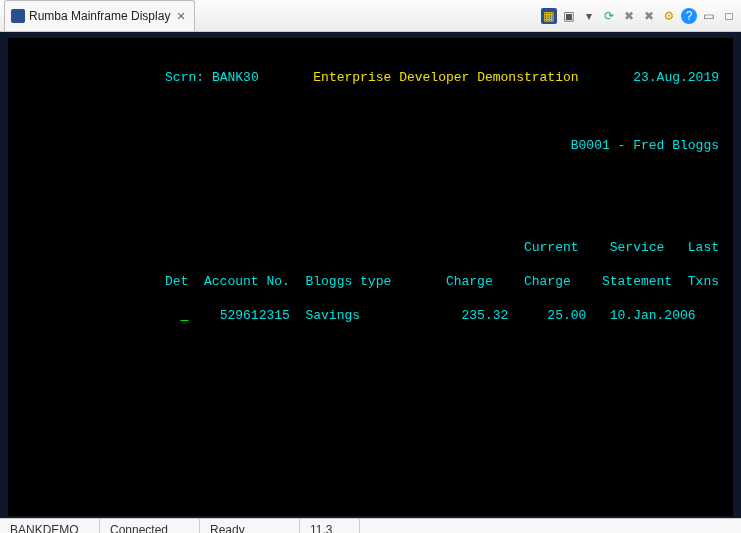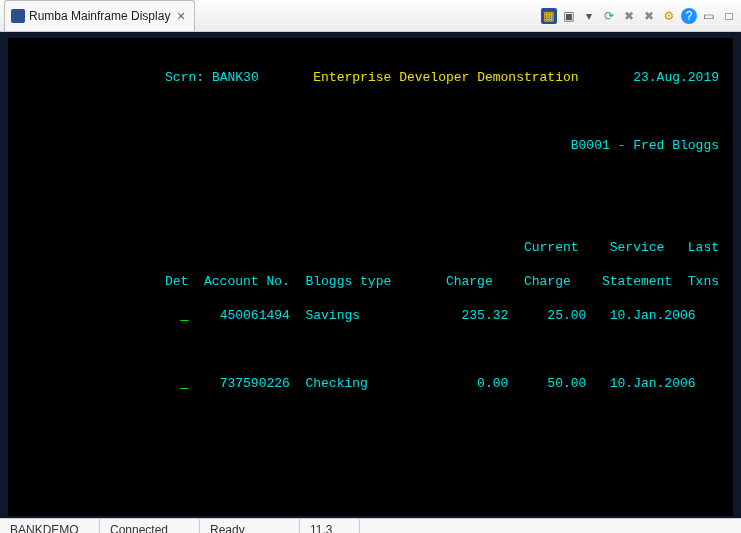--- a/index.html
+++ b/index.html
@@ -113,23 +113,22 @@
 
 <div class="terminal-wrap">
 <div class="terminal">
 <span class="row">  <span class="c-teal">Scrn:</span> <span class="c-teal">BANK30</span>       <span class="c-yellow">Enterprise Developer Demonstration</span>       <span class="c-teal">23.Aug.2019</span></span>
 <span class="row"> </span>
 <span class="row">   <span class="c-teal">B0001</span><span class="c-teal"> - </span><span class="c-teal">Fred Bloggs</span></span>
 <span class="row"> </span>
 <span class="row"> </span>
 <span class="row">                                     <span class="c-teal">Current</span>    <span class="c-teal">Service</span>   <span class="c-teal">Last</span></span>
 <span class="row">  <span class="c-teal">Det</span>  <span class="c-teal">Account No.</span>  <span class="c-teal">Bloggs type</span>       <span class="c-teal">Charge</span>    <span class="c-teal">Charge</span>    <span class="c-teal">Statement</span>  <span class="c-teal">Txns</span></span>
-<span class="row">  <span class="inputcell">_</span>    <span class="c-teal">450061494</span>  <span class="c-teal">Savings</span>             <span class="c-teal">235.32</span>     <span class="c-teal">25.00</span>   <span class="c-teal">10.Jan.2006</span>  <span class="c-teal"> </span></span>
+<span class="row">  <span class="inputcell">_</span>    <span class="c-teal">529612315</span>  <span class="c-teal">Savings</span>             <span class="c-teal">235.32</span>     <span class="c-teal">25.00</span>   <span class="c-teal">10.Jan.2006</span>  <span class="c-teal"> </span></span>
 <span class="row"> </span>
-<span class="row">  <span class="inputcell">_</span>    <span class="c-teal">737590226</span>  <span class="c-teal">Checking</span>              <span class="c-teal">0.00</span>     <span class="c-teal">50.00</span>   <span class="c-teal">10.Jan.2006</span>  <span class="c-teal"> </span></span>
 <span class="row"> </span>
 
 
 
 
 
 
 
 
 

